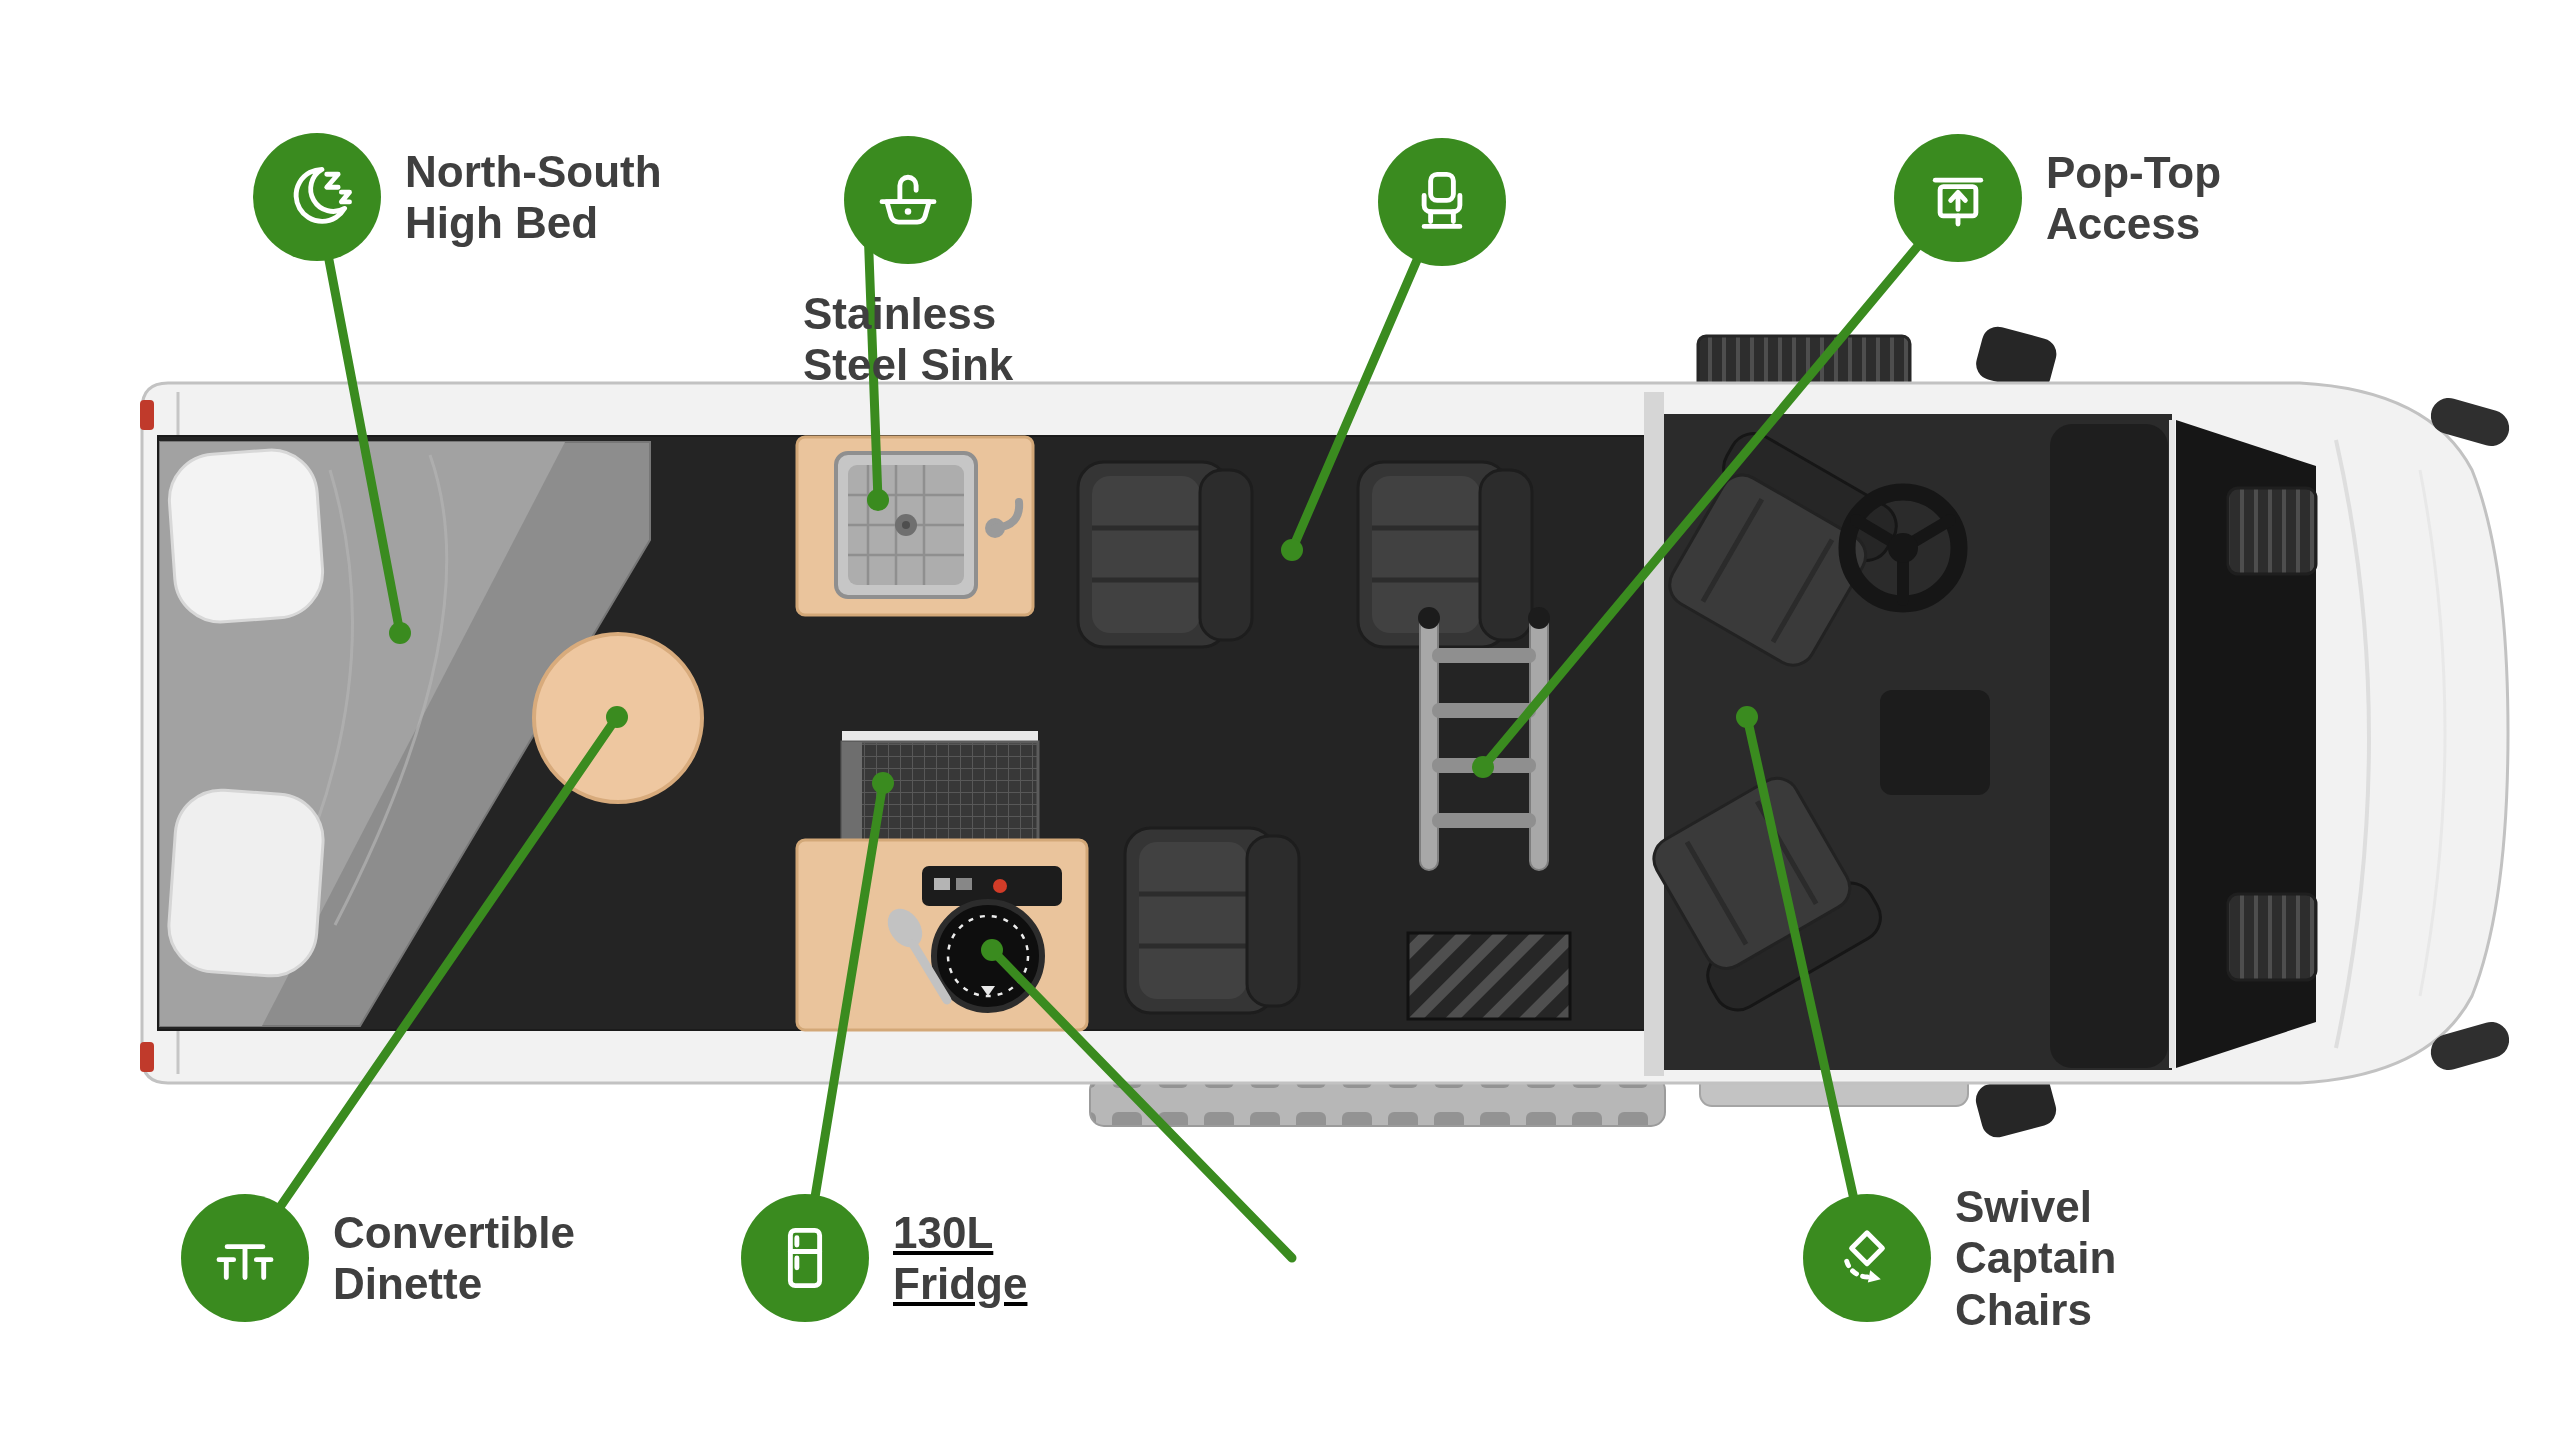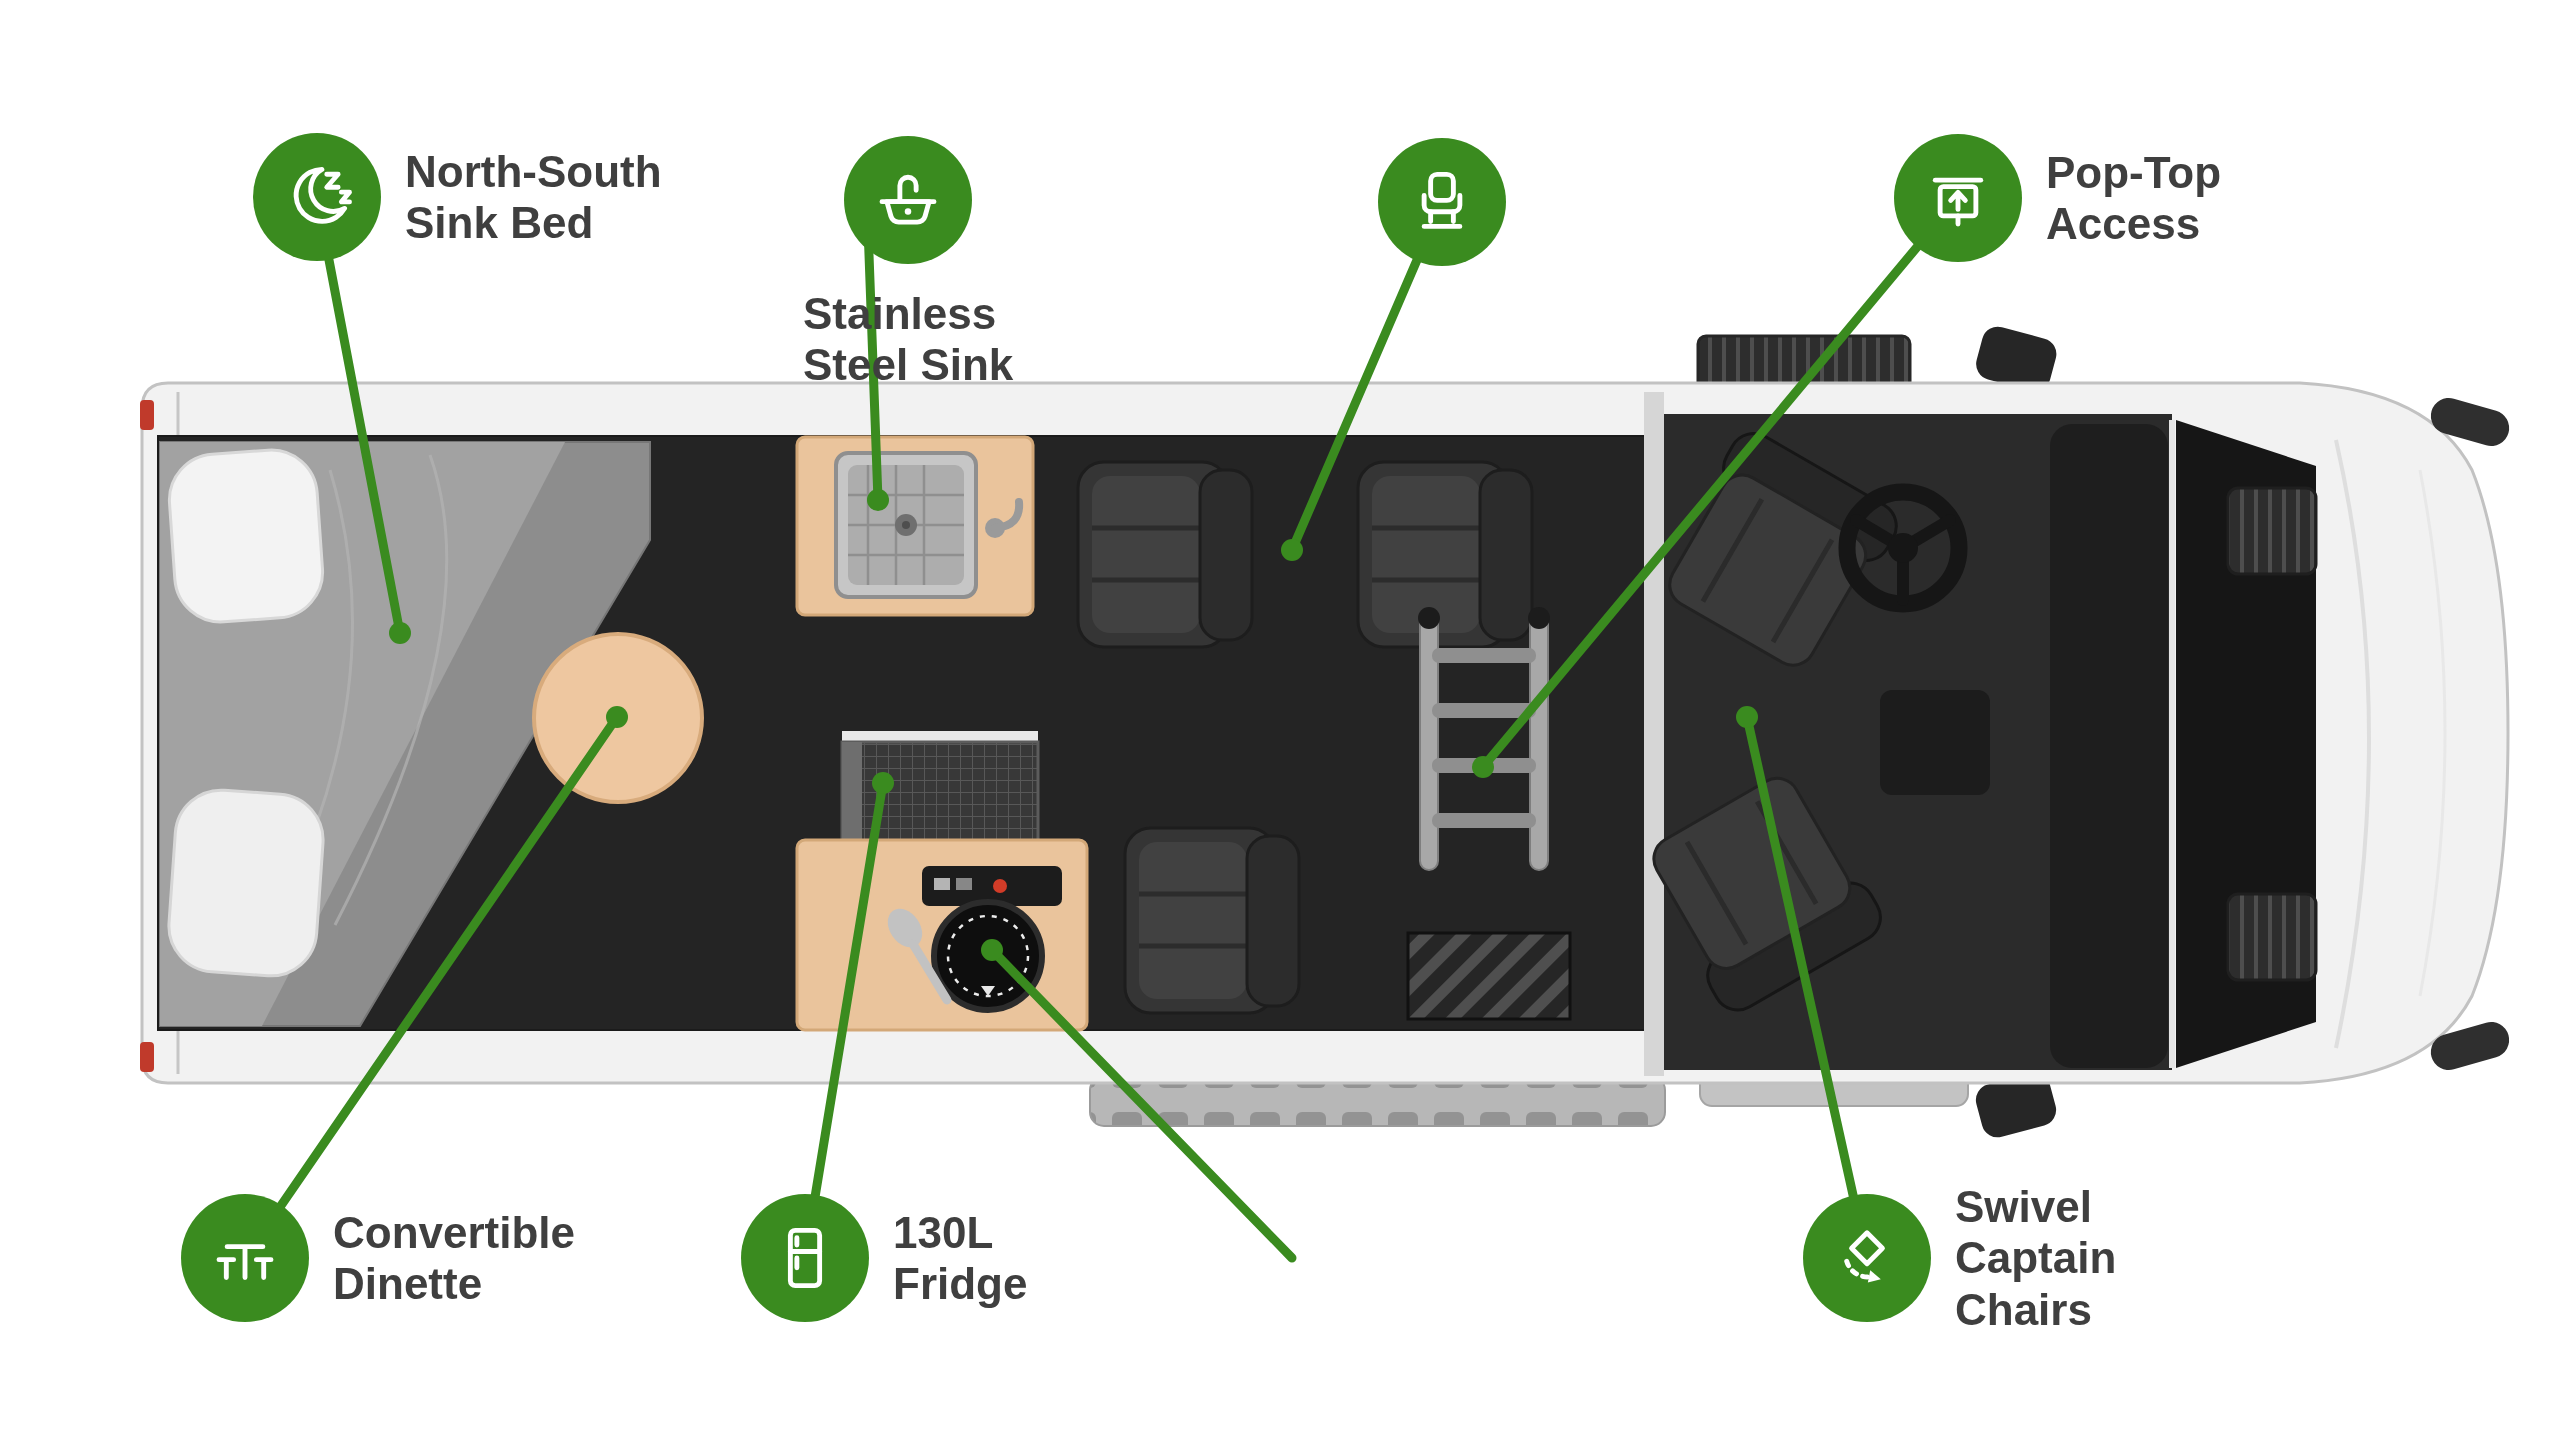--- a/index.html
+++ b/index.html
@@ -186,21 +186,21 @@
 
   <div class="callout" style="left:253px; top:133px;">
     <div class="badge">
       <svg viewBox="0 0 48 48">
         <path d="M27 7 A16 16 0 1 0 41 31 A12.5 12.5 0 0 1 27 7 Z"></path>
         <path d="M30 10 h7 l-7 8 h7" stroke-width="2.6"></path>
         <path d="M39 21 h5 l-5 6 h5" stroke-width="2.2"></path>
       </svg>
     </div>
     <div class="label">North-South
-Sink Bed</div>
+High Bed</div>
   </div>
 
   <div class="callout" style="left:803px; top:136px;flex-direction:column;">
     <div class="badge">
       <svg viewBox="0 0 48 48">
         <path d="M11 25 h26 l-2.5 9 a5 5 0 0 1 -4.8 3.6 h-11.4 a5 5 0 0 1 -4.8 -3.6 z"></path>
         <path d="M8 25 h32"></path>
         <path d="M19 25 v-10 a5 5 0 0 1 10 0 v3"></path>
         <circle class="fill" cx="24" cy="31" r="2"></circle>
       </svg>
@@ -237,21 +237,21 @@
       <svg viewBox="0 0 48 48">
         <path d="M13 17 h22 M24 17 v19"></path>
         <path d="M8 25 h9 M12.5 25 v11"></path>
         <path d="M31 25 h9 M35.5 25 v11"></path>
       </svg>
     </div>
     <div class="label">Convertible
 Dinette</div>
   </div>
 
-  <div class="callout" style="left:741px; top:1194px;">
+  <div class="callout" style="left:741px; top:1194px;text-decoration:underline;">
     <div class="badge">
       <svg viewBox="0 0 48 48">
         <rect x="15" y="7" width="18" height="34" rx="3"></rect>
         <path d="M15 20 h18"></path>
         <path d="M19 11.5 v4.5 M19 24 v6"></path>
       </svg>
     </div>
     <div class="label">130L
 Fridge</div>
   </div>

